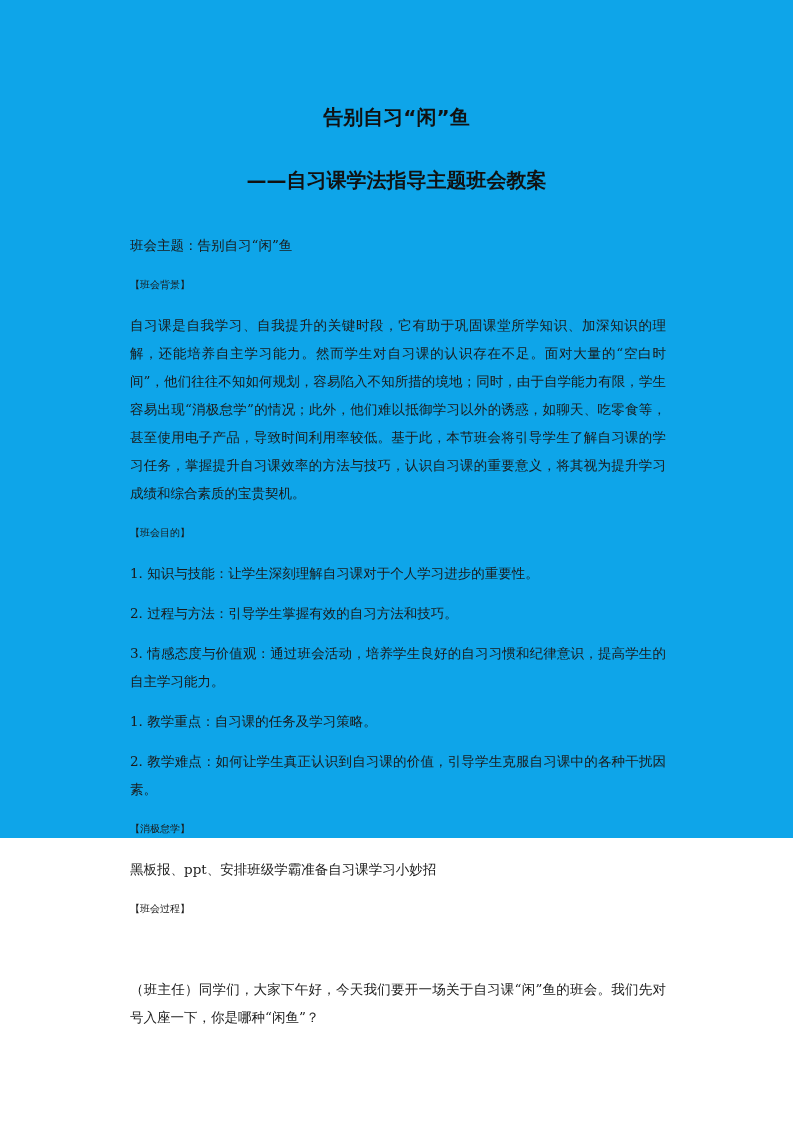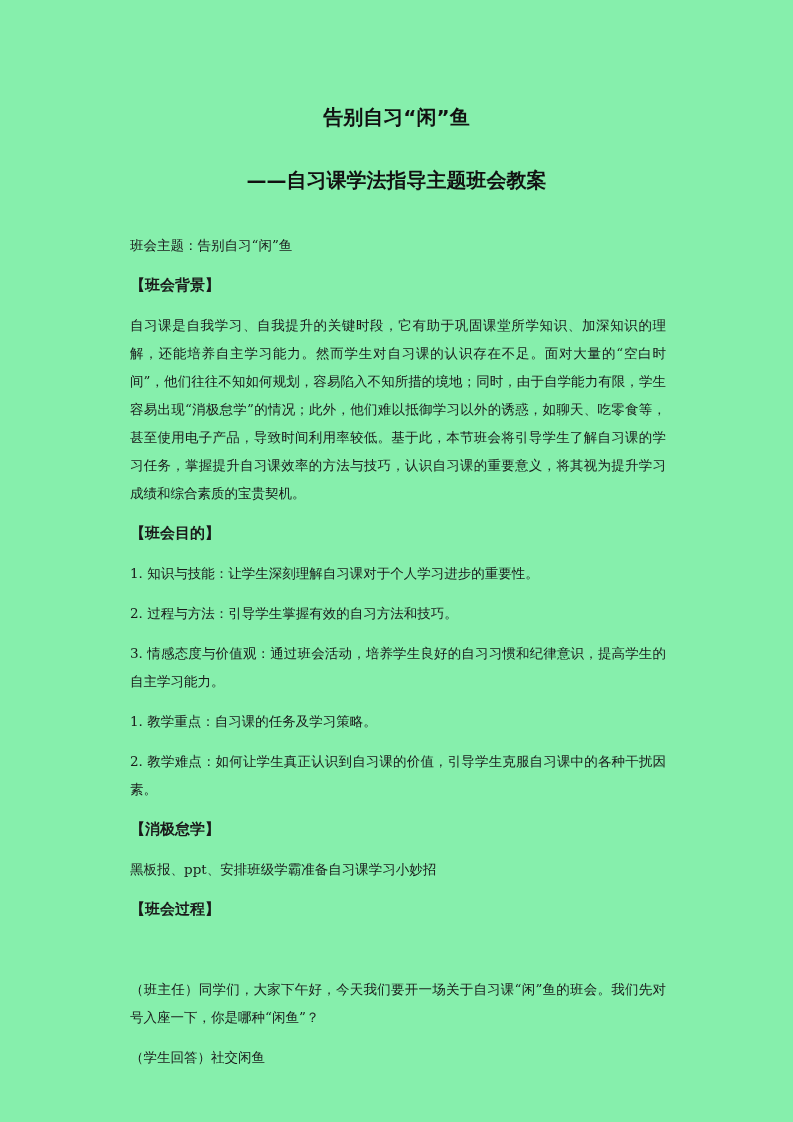--- a/index.html
+++ b/index.html
@@ -1,25 +1,25 @@
 <!DOCTYPE html>
 <html><head>
 <meta charset="utf-8">
 <style>
   html, body { margin: 0; padding: 0; background: #ffffff; }
   body { width: 793px; height: 1122px; position: relative; overflow: hidden;
          font-family: "DejaVu Serif", "Liberation Serif", serif; color: #1a1a1a; }
-  .page { position: absolute; left: 0; top: 0; width: 793px; height: 1122px; background: #86efac; }
+  .page { position: absolute; left: 0; top: 0; width: 793px; height: 838px; background: #0ea5e9; }
   .title { position: absolute; left: 0; width: 793px; text-align: center; font-weight: bold;
            font-family: "DejaVu Sans", "Liberation Sans", sans-serif; font-size: 20px; color: #111; }
   .t1 { top: 104px; }
   .t2 { top: 167px; }
   .body { position: absolute; left: 118px; width: 560px; top: 219px; font-size: 13.5px; line-height: 28px; }
   .body p { margin: 12px; text-align: justify; }
-  .heading { font-weight: bold; font-family: "DejaVu Sans", "Liberation Sans", sans-serif; font-size: 15px; }
+  .heading { font-weight: normal; font-family: "DejaVu Sans", "Liberation Sans", sans-serif; font-size: 10px; }
   .gap { height: 28px; }
   .hl { background: #ffff00; }
 </style>
 </head>
 <body>
 
 <div class="page">
   <div class="title t1">告别自习“闲”鱼</div>
   <div class="title t2">——自习课学法指导主题班会教案</div>
 
@@ -36,15 +36,14 @@
 
     <p>1.  教学重点：自习课的任务及学习策略。</p>
     <p>2.  教学难点：如何让学生真正认识到自习课的价值，引导学生克服自习课中的各种干扰因素。</p>
 
     <p class="heading">【消极怠学】</p>
     <p>黑板报、ppt、安排班级学霸准备自习课学习小妙招</p>
 
     <p class="heading">【班会过程】</p>
     <div class="gap"></div>
     <p>（班主任）同学们，大家下午好，今天我们要开一场关于自习课“闲”鱼的班会。我们先对号入座一下，你是哪种“闲鱼”？</p>
-    <p>（学生回答）社交闲鱼</p>
   </div>
 </div>
 
 </body></html>

